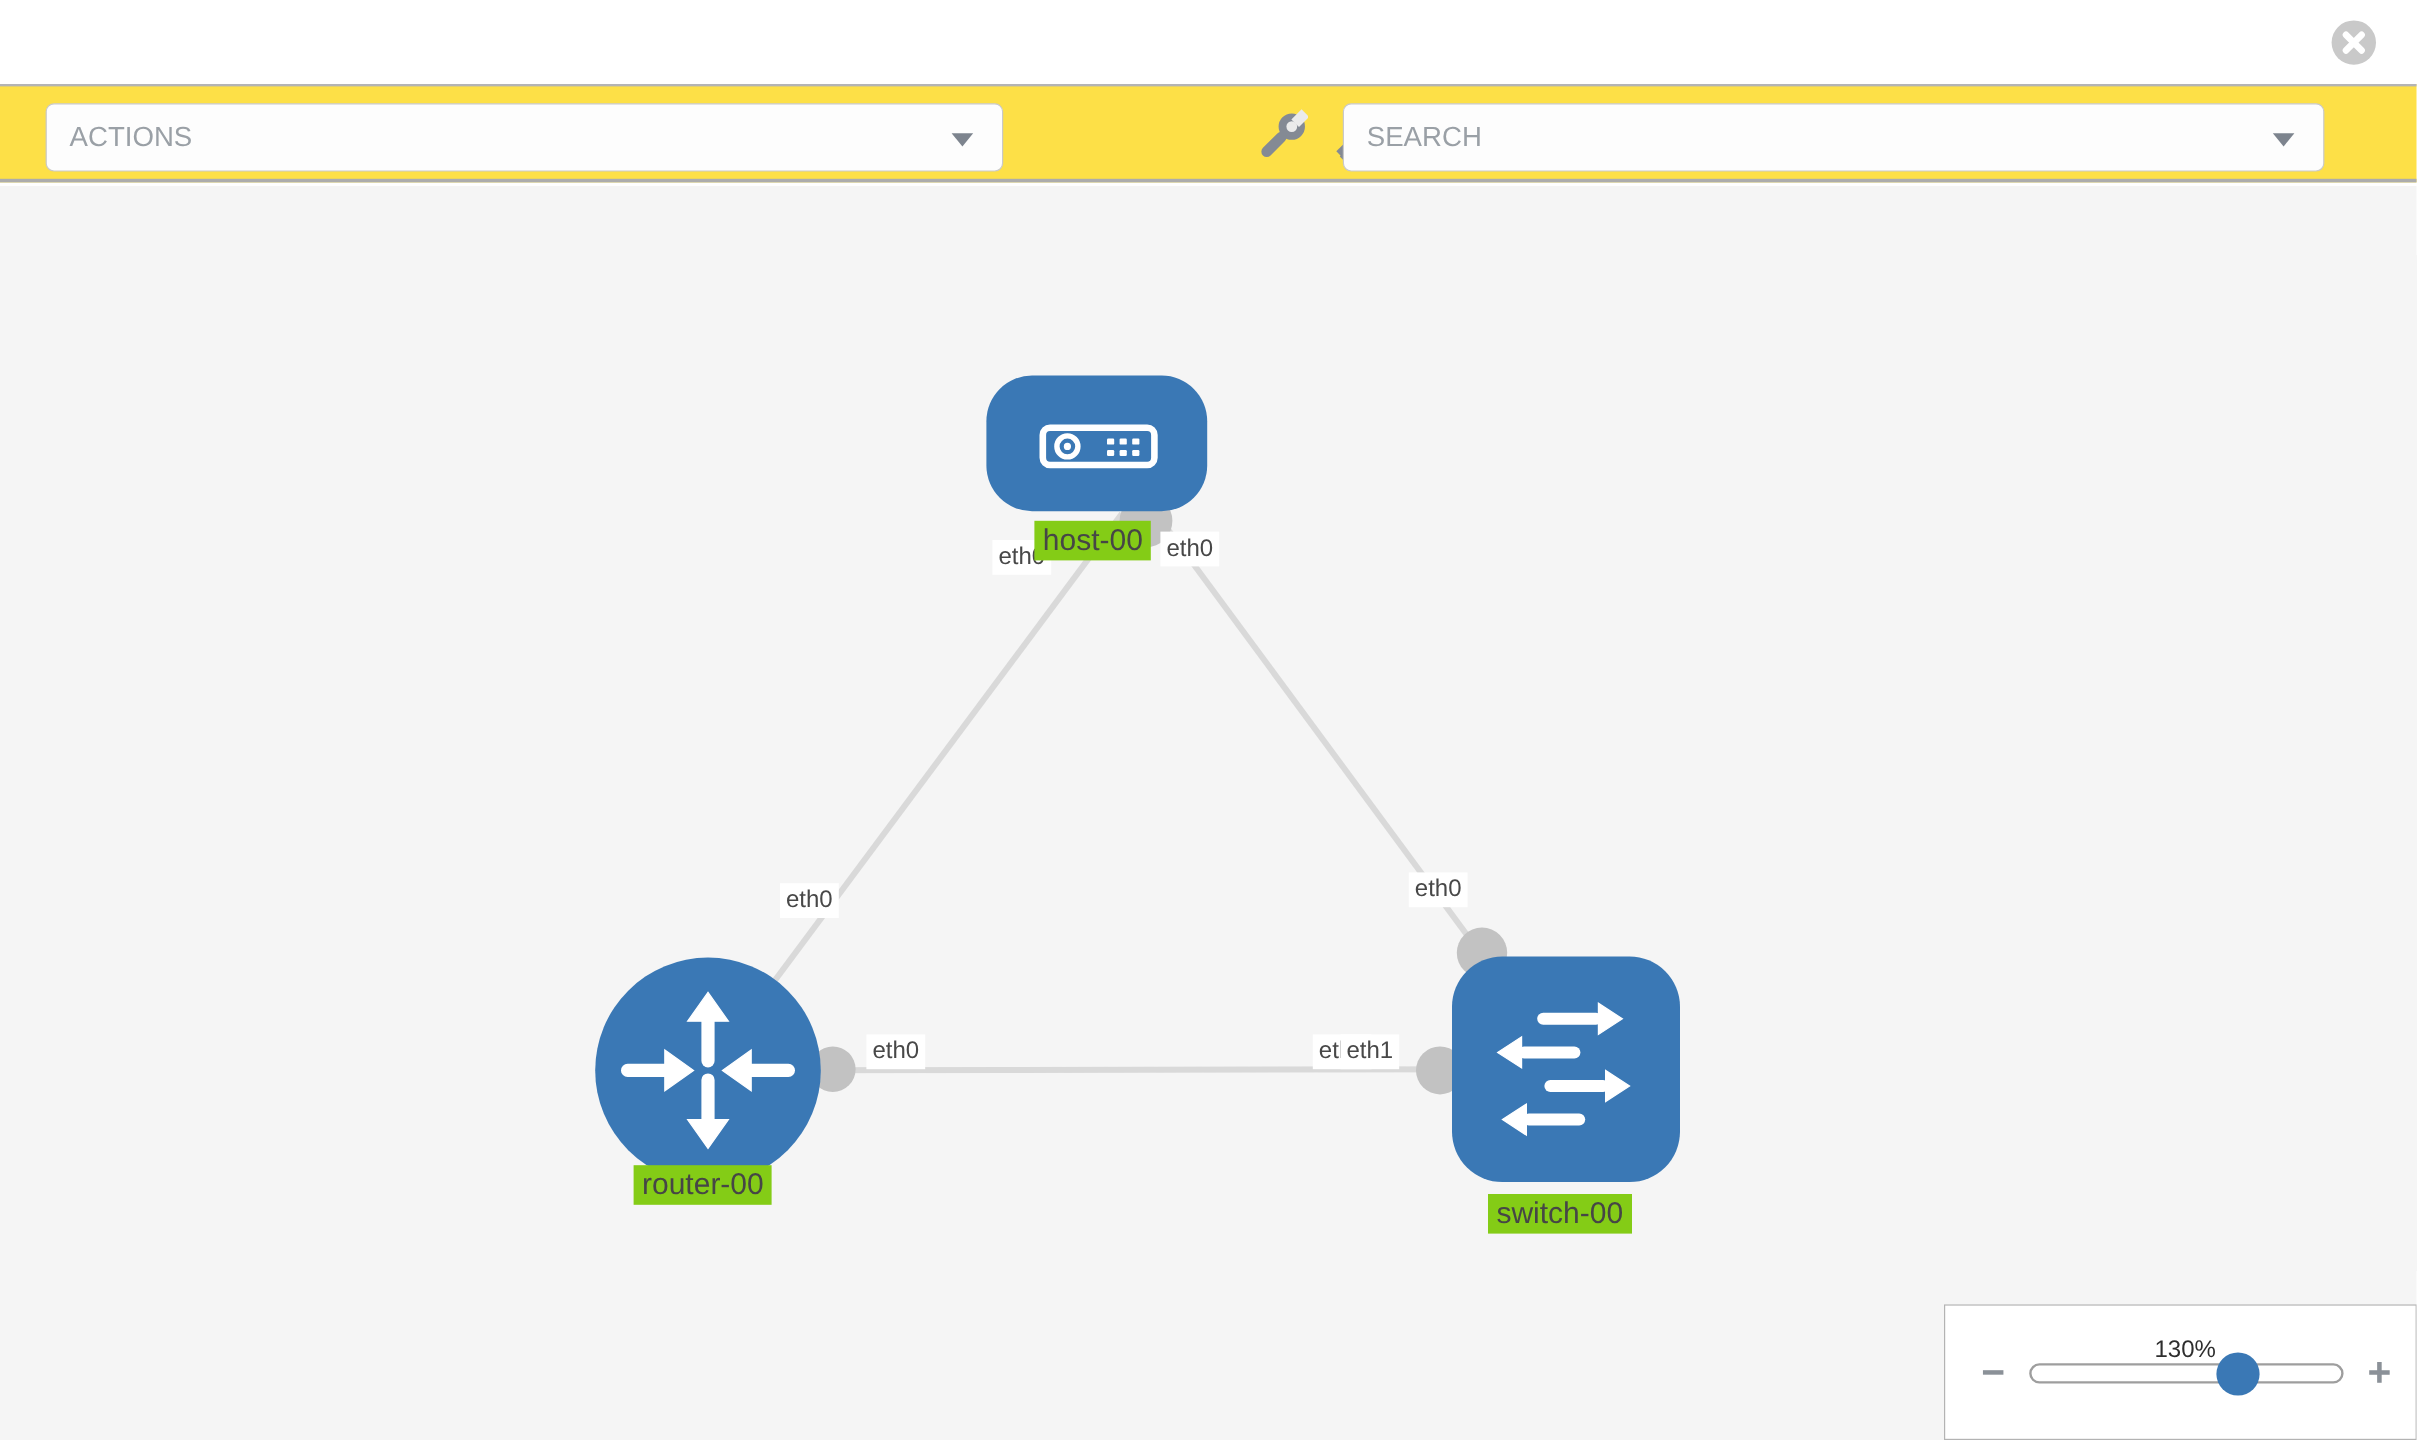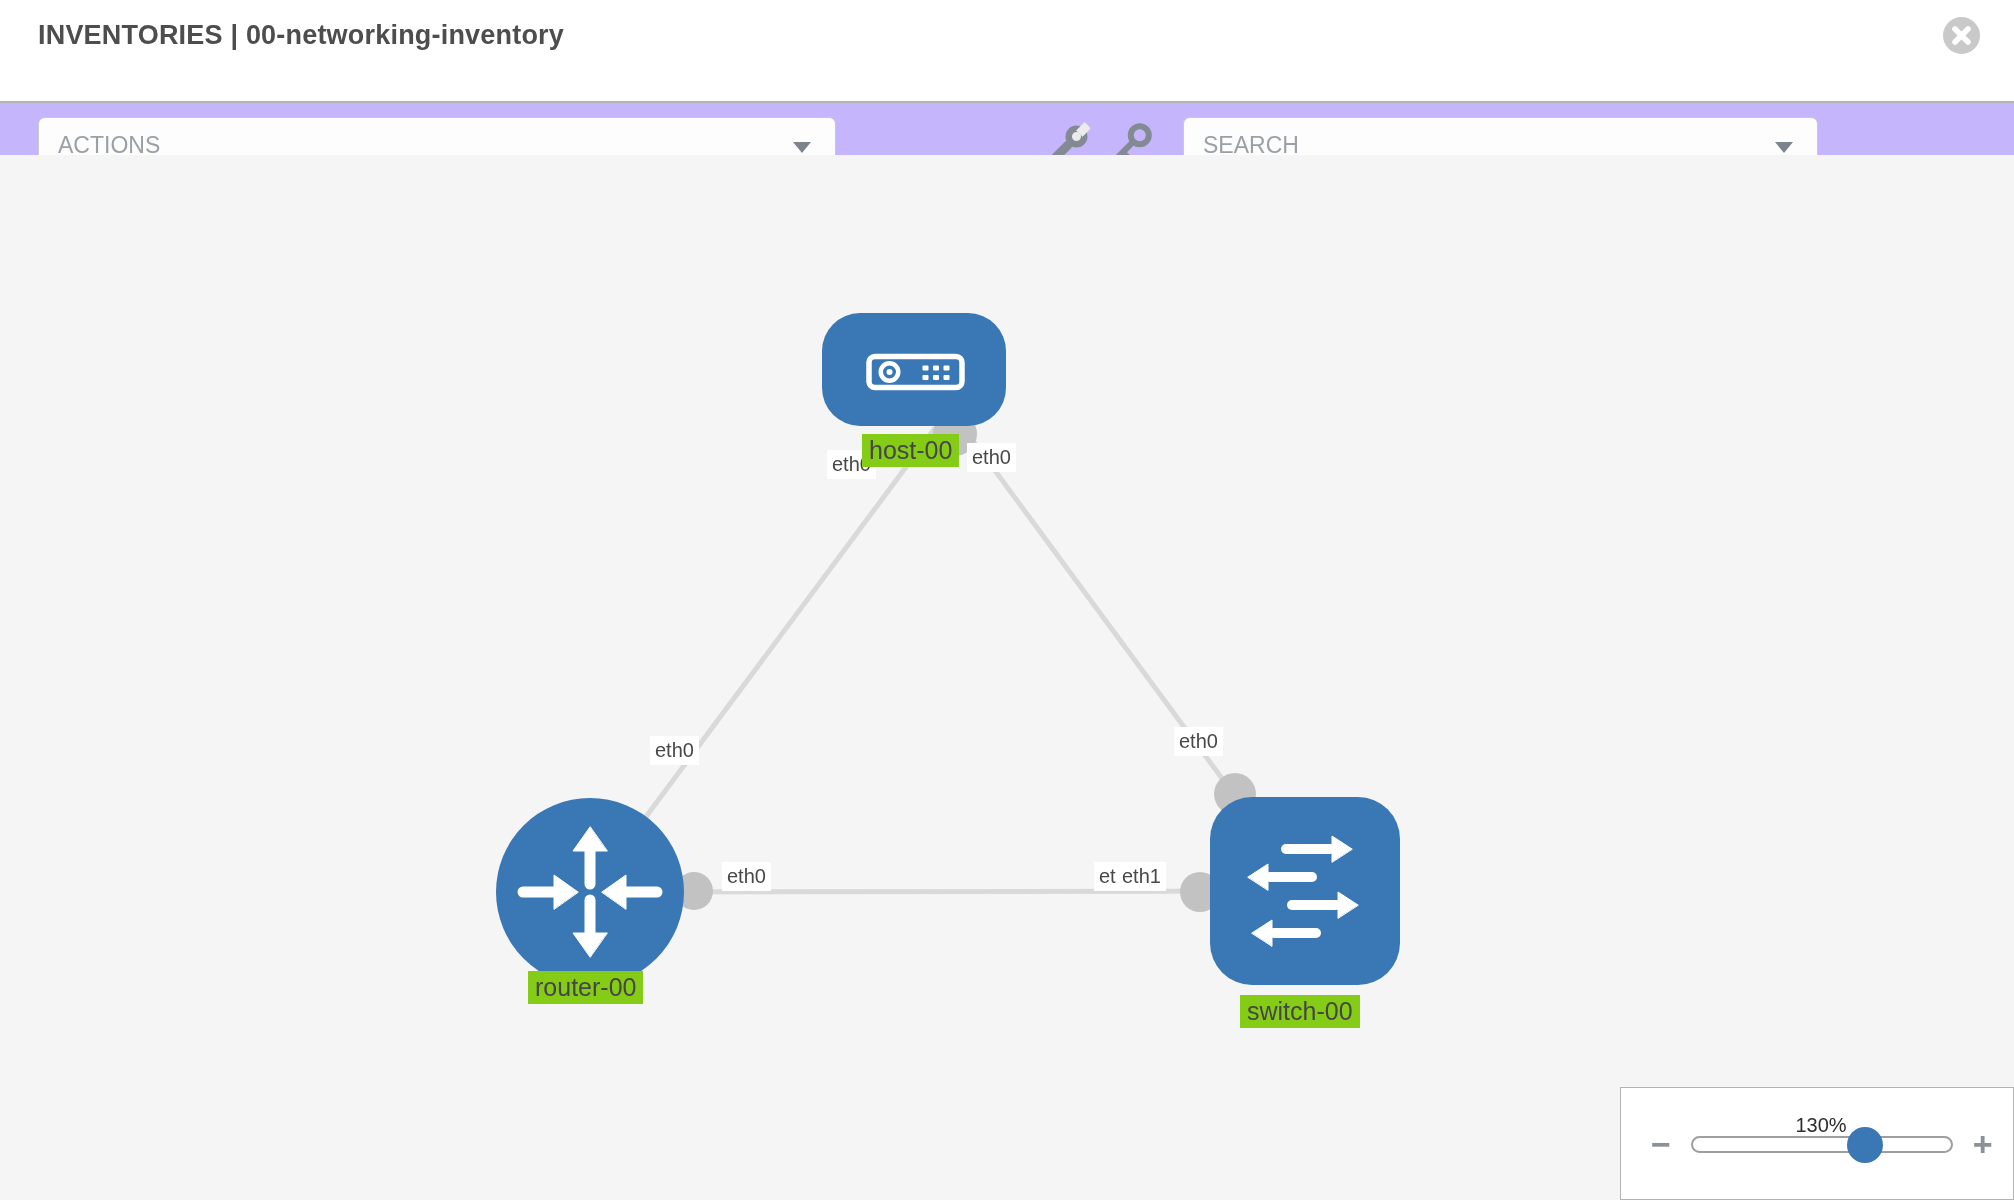--- a/index.html
+++ b/index.html
@@ -18,37 +18,37 @@
     font-size:27px; font-weight:bold; color:#4d4d4d; letter-spacing:0.2px;
   }
   .close-btn {
     position:absolute; left:1943px; top:17px; width:37px; height:37px;
     border-radius:50%; background:#c9c9c9; cursor:pointer;
   }
 
   
   .toolbar {
     position:absolute; left:0; top:70px; width:2014px; height:82px;
-    background:#c4b5fd; border-top:2px solid #b4b4b4; border-bottom:3px solid #acacac;margin-top:31px;
+    background:#fde047; border-top:2px solid #b4b4b4; border-bottom:3px solid #acacac;
   }
   .select-box {
     position:absolute; top:14px; height:57px; background:#fdfdfd;
     border:1px solid #c9c9c9; border-radius:7px; cursor:pointer;
   }
   .select-box .select-text {
     position:absolute; left:19px; top:0; height:55px; line-height:55px;
     font-size:23px; color:#9aa0a6;
   }
   .caret {
     position:absolute; right:24px; top:24px; width:0; height:0;
     border-left:9px solid transparent; border-right:9px solid transparent;
     border-top:11px solid #7d848e;
   }
   .actions-select { left:38px; width:798px; }
-  .search-select  { left:1183px; width:635px; }
+  .search-select  { left:1119px; width:818px; }
   .tool-icon { position:absolute; top:0; width:44px; height:82px; cursor:pointer; }
   .tool-icon.wrench { left:1046px; }
   .tool-icon.key    { left:1111px; }
 
   
   .canvas {
     position:absolute; left:0; top:155px; width:2014px; height:1045px;
     background:#f5f5f5;
   }
   .topo-svg { position:absolute; left:0; top:0; }
@@ -93,21 +93,20 @@
     position:absolute; left:154px; top:-11px; width:36px; height:36px;
     border-radius:50%; background:#3a78b5; cursor:grab;
   }
 </style>
 </head>
 <body>
 
 <div class="app">
 
   <div class="header">
-    <div class="header-title">INVENTORIES | 00-networking-inventory</div>
     <div class="close-btn">
       <svg width="37" height="37">
         <line x1="12" y1="12" x2="25" y2="25" stroke="#ffffff" stroke-width="5.5" stroke-linecap="round"></line>
         <line x1="25" y1="12" x2="12" y2="25" stroke="#ffffff" stroke-width="5.5" stroke-linecap="round"></line>
       </svg>
     </div>
   </div>
 
   <div class="toolbar">
     <div class="select-box actions-select">

